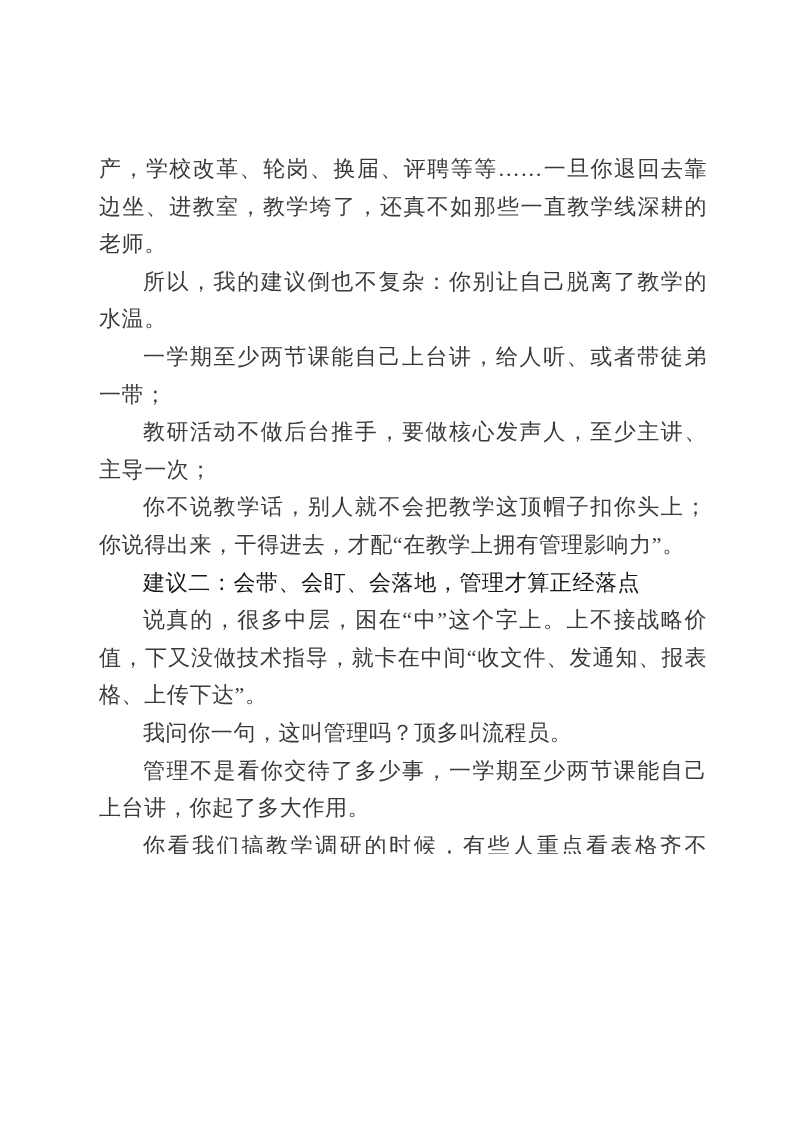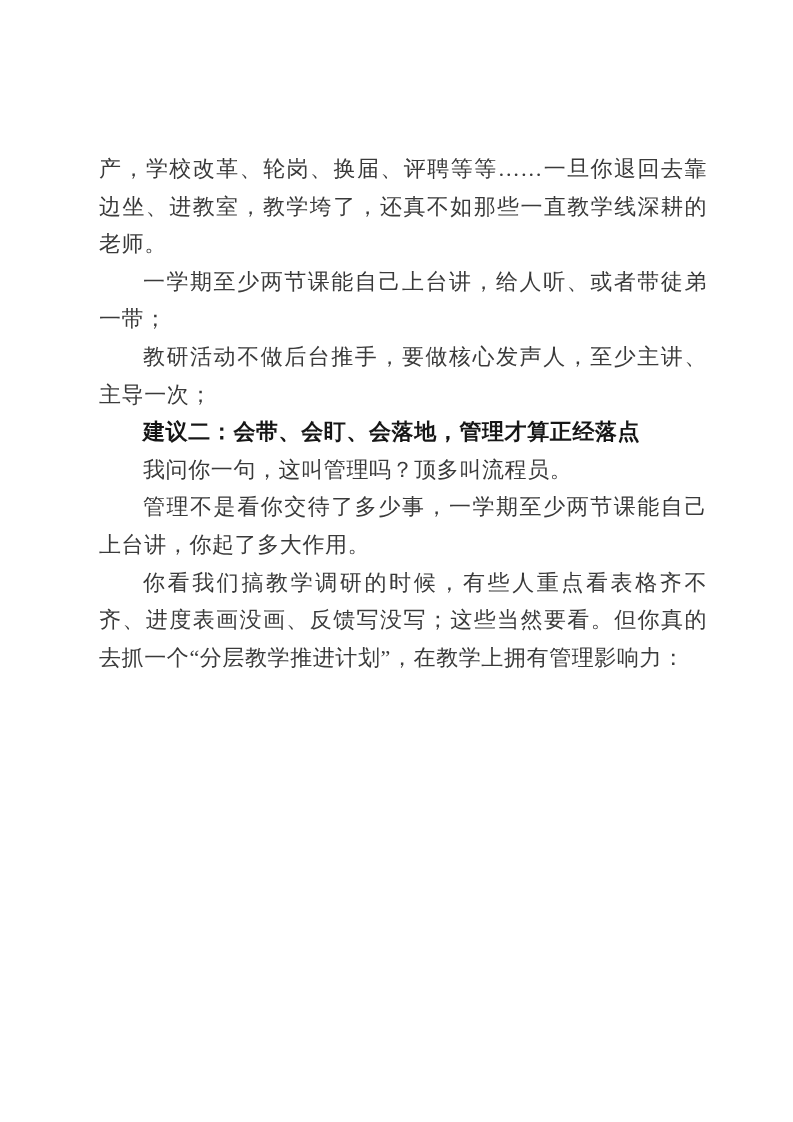--- a/index.html
+++ b/index.html
@@ -24,21 +24,21 @@
   .para {
     margin: 0;
     font-size: 22px;
     line-height: 37.6px;
     letter-spacing: 0.6px;
     text-align: justify;
     color: #3a3a3a;
     font-family: "Liberation Serif", serif;
   }
   .para.heading {
-    font-weight: 700;
+    font-weight: 400;
     color: #161616;
     font-family: "Liberation Sans", sans-serif;
   }
   .ind0 { text-indent: 0; }
   .ind2 { text-indent: 2em; }
   .ind3 { text-indent: 3.1em; }
   .footer {
     position: absolute;
     top: 1036px;
     left: 0;
@@ -58,23 +58,26 @@
   }
 </style>
 </head>
 <body>
 
 <div class="page">
 
   <div class="content">
 
   <p class="para ind0">产，学校改革、轮岗、换届、评聘等等……一旦你退回去靠边坐、进教室，教学垮了，还真不如那些一直教学线深耕的老师。</p>
+      <p class="para ind2">所以，我的建议倒也不复杂：你别让自己脱离了教学的水温。</p>
       <p class="para ind2">一学期至少两节课能自己上台讲，给人听、或者带徒弟一带；</p>
       <p class="para ind2">教研活动不做后台推手，要做核心发声人，至少主讲、主导一次；</p>
+      <p class="para ind2">你不说教学话，别人就不会把教学这顶帽子扣你头上；你说得出来，干得进去，才配“在教学上拥有管理影响力”。</p>
       <p class="para heading ind2">建议二：会带、会盯、会落地，管理才算正经落点</p>
+      <p class="para ind2">说真的，很多中层，困在“中”这个字上。上不接战略价值，下又没做技术指导，就卡在中间“收文件、发通知、报表格、上传下达”。</p>
       <p class="para ind2">我问你一句，这叫管理吗？顶多叫流程员。</p>
       <p class="para ind2">管理不是看你交待了多少事，一学期至少两节课能自己上台讲，你起了多大作用。</p>
       <p class="para ind2">你看我们搞教学调研的时候，有些人重点看表格齐不齐、进度表画没画、反馈写没写；这些当然要看。但你真的去抓一个“分层教学推进计划”，在教学上拥有管理影响力：</p>
     </div>
 
   <div class="footer">
     <span class="dash">—</span><span class="pagenum">3</span><span class="dash">—</span>
   </div>
 
 </div>

